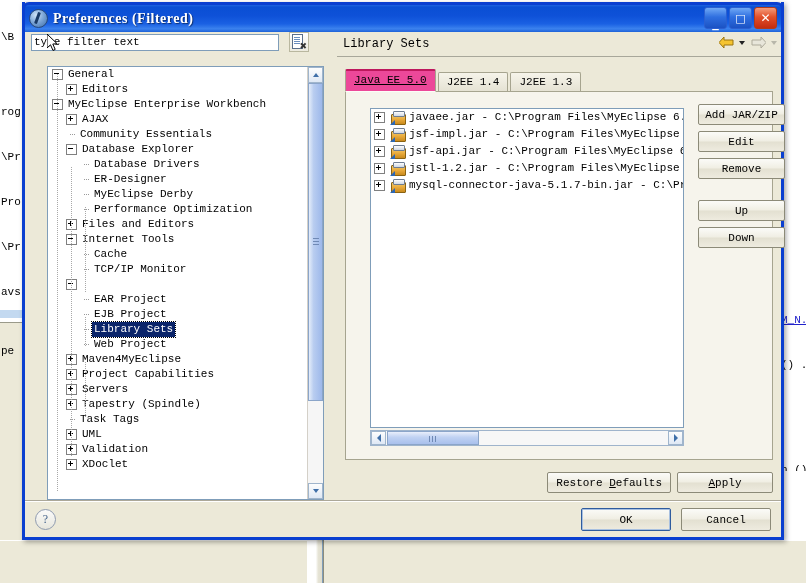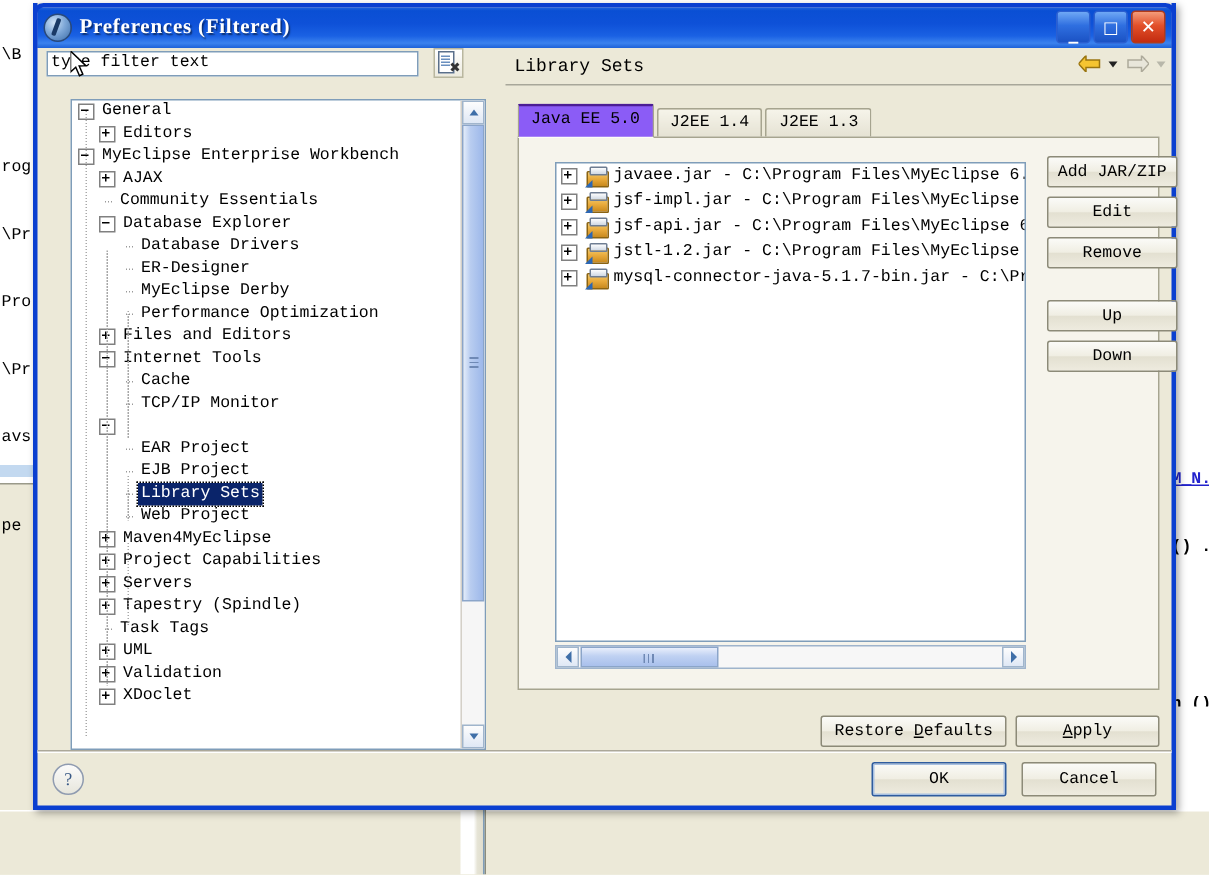--- a/index.html
+++ b/index.html
@@ -29,21 +29,21 @@
     background: #ece9d8; border-top: 1px solid #9a9a8a;
   }
   .bg-left-panel .pe {
     font-family: "Liberation Mono", monospace; font-size: 11px;
     padding: 22px 0 0 1px; color: #000; white-space: pre;
   }
   .bg-right {
     position: absolute; right: 0; top: 0; width: 26px; height: 471px;
     background: #ffffff; overflow: hidden;
     font-family: "Liberation Mono", monospace; font-size: 11px;
-    white-space: pre; line-height: 15px; font-weight: bold;
+    white-space: pre; line-height: 15px;
   }
   .bg-right .rl { padding-left: 1px; }
   .bg-right .blue { color: #2222cc; text-decoration: underline; }
   .bg-mid-strip {
     position: absolute; left: 307px; top: 540px; width: 16px; height: 43px;
     background: linear-gradient(to right,#ffffff 0%,#ffffff 55%,#e6e4d6 70%,#dedbcb 100%);
     border-right: 1px solid #8c8c7c;
   }
   .bg-bottom {
     position: absolute; left: 0; top: 540px; width: 806px; height: 43px;
@@ -212,23 +212,24 @@
   }
   .tabstrip { display: flex; align-items: flex-end; height: 20px; }
   .tab {
     height: 19px; line-height: 18px; padding: 0 8px; margin-right: 2px;
     font-family: "Liberation Mono", monospace; font-size: 11px; color: #000;
     background: linear-gradient(to bottom,#f6f4ea,#e4e1d2);
     border: 1px solid #a6a48f; border-bottom: none; cursor: pointer;
     border-top-left-radius: 2px; border-top-right-radius: 2px;
   }
   .tab.active {
-    background: #8b5cf6; border-top: 2px solid #4c1d95;
+    background: #ec4899; border-top: 2px solid #be185d;
     height: 20px; line-height: 18px; position: relative; z-index: 2;
     border-bottom: 1px solid #fdfcf8;
+    text-decoration: underline;
   }
   .tab-body {
     position: absolute; left: 0; top: 19px; width: 428px; height: 369px;
     border: 1px solid #a6a48f; background: #f6f4ec; box-sizing: border-box;
   }
 
   .list-box {
     position: absolute; left: 24px; top: 16px; width: 314px; height: 320px;
     border: 1px solid #7f9db9; background: #fff; box-sizing: border-box; overflow: hidden;
   }
@@ -284,21 +285,21 @@
     font-family: "Liberation Mono", monospace; font-size: 11px; color: #000;
     background: linear-gradient(to bottom,#fbfbf8 0%,#f0eee3 48%,#e3e0d1 52%,#eeebdf 100%);
     border: 1px solid #8c8a78; border-radius: 2px; cursor: pointer;
     display: flex; align-items: center; justify-content: center; box-sizing: border-box;
   }
   .side-buttons .btn { width: 87px; height: 21px; margin-bottom: 6px; }
   .side-buttons .gap { height: 15px; }
 
   .panel-footer {
     position: absolute; left: 312px; top: 470px; width: 444px; height: 26px;
-    display: flex; justify-content: flex-end; align-items: flex-end; gap: 6px;
+    display: flex; justify-content: flex-end; align-items: flex-start; gap: 6px;
     padding-right: 8px; box-sizing: border-box;
   }
   .panel-footer .btn { height: 21px; padding: 0 8px; min-width: 96px; }
   .u { text-decoration: underline; }
 
   .dlg-sep {
     position: absolute; left: 0; top: 498px; width: 756px; height: 1px; background: #ffffff;
     border-top: 1px solid #aca899;
   }
   .dlg-footer {

